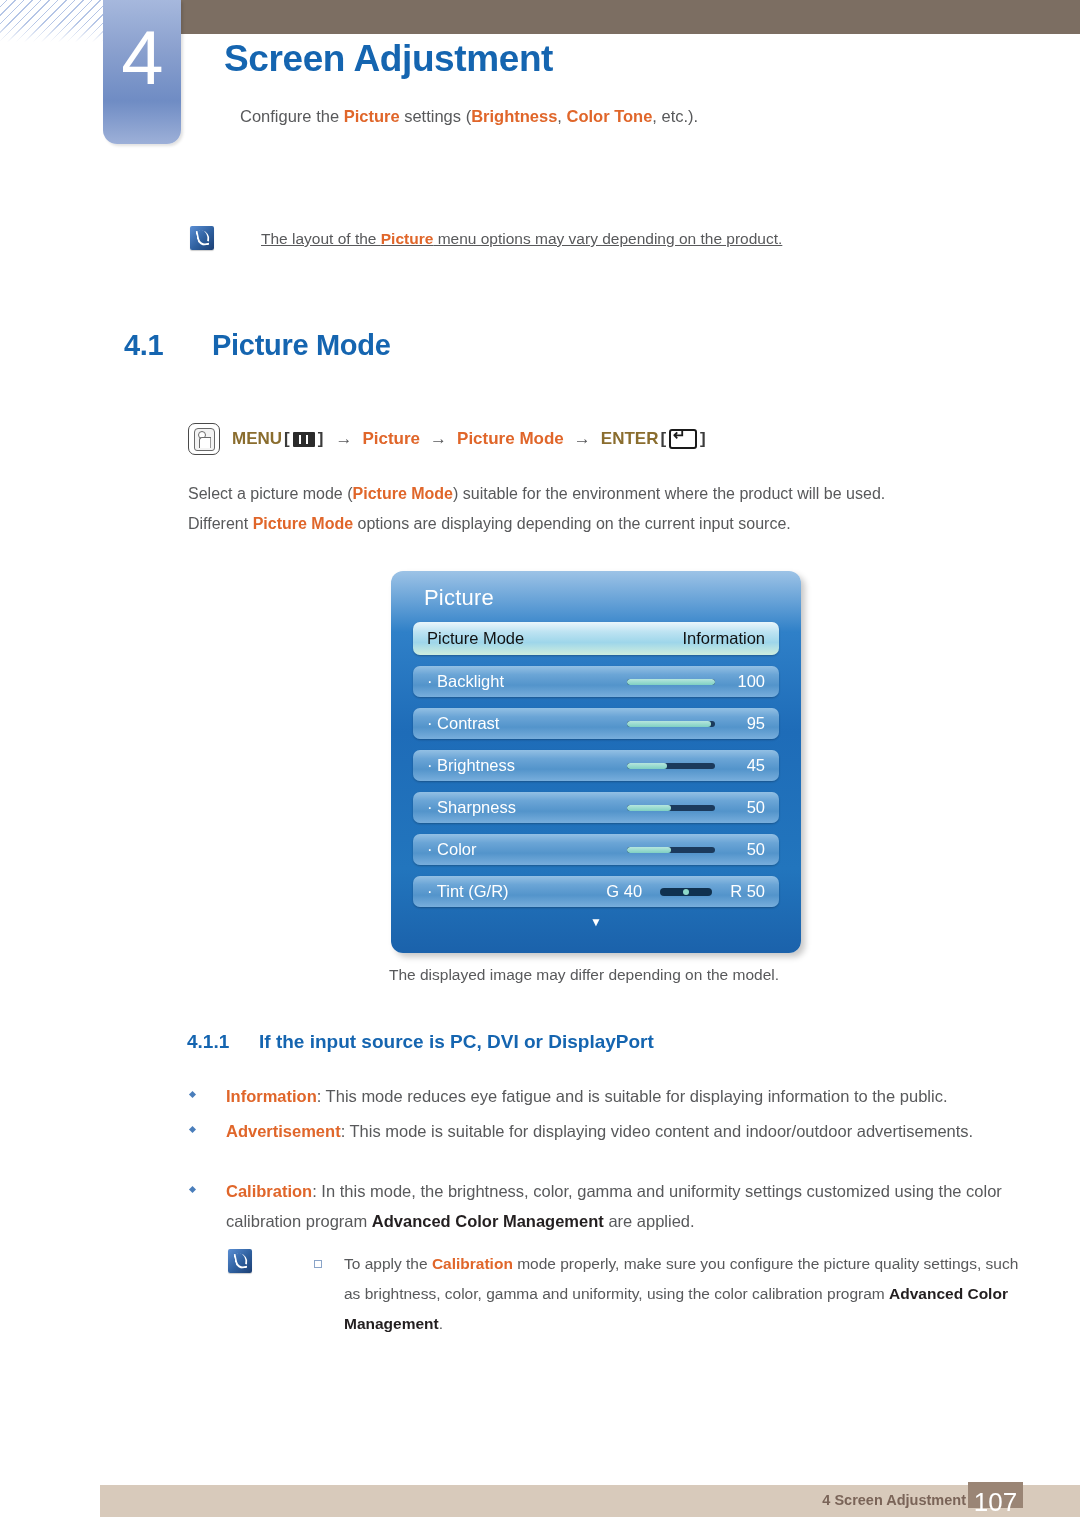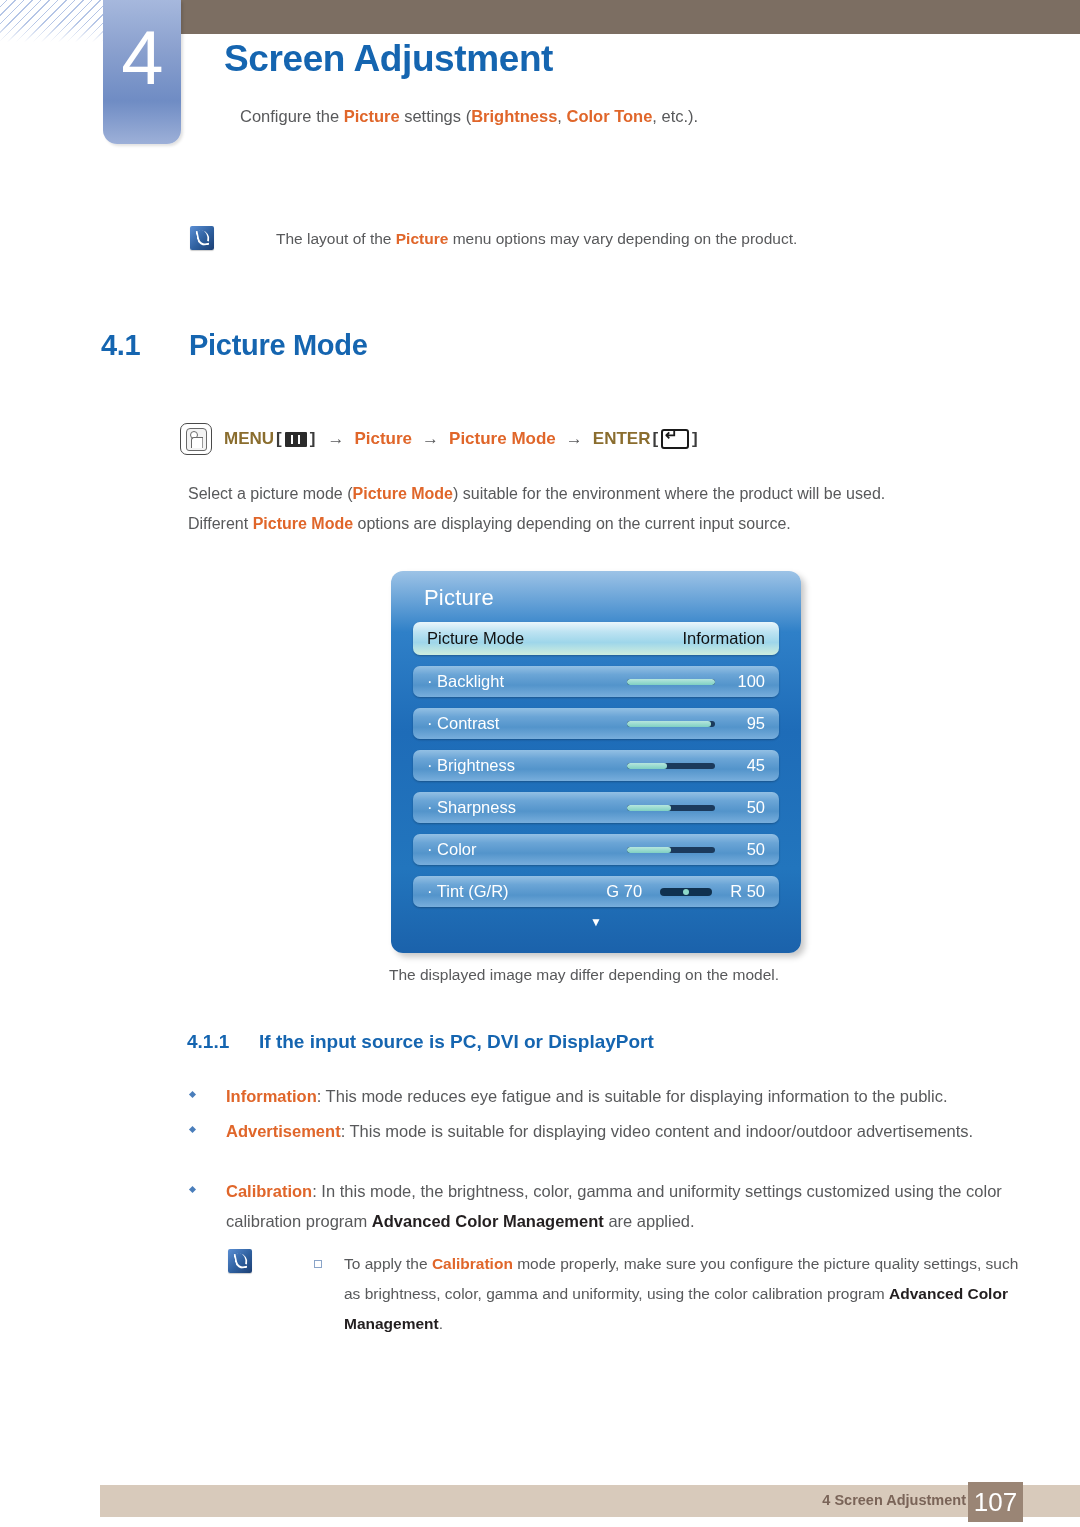--- a/index.html
+++ b/index.html
@@ -106,21 +106,22 @@
     width: 7px; height: 10px;
     border-right: 2px solid #ffffff;
     border-radius: 0 9px 0 0;
     transform: rotate(10deg);
   }
 
   .note-row {
     position: absolute;
     display: flex;
     align-items: flex-start;
-    gap: 15px;
+    gap: 0;
+    text-decoration: underline;
   }
   .note-top {
     left: 190px; top: 226px;
     width: 850px;
   }
   .note-top .note-text {
     margin-left: 47px;
     font-size: 15.5px;
     line-height: 24px;
     padding-top: 1px;
@@ -128,26 +129,26 @@
 
   
   .sec-head {
     position: absolute;
     left: 101px; top: 329px;
     color: #1565b0;
     font-size: 29px;
     font-weight: bold;
     letter-spacing: -0.3px;
   }
-  .sec-head .num { display: inline-block; width: 88px; }
+  .sec-head .num { display: inline-block; width: 88px; margin-left: 23px; }
 
   
   .path-row {
     position: absolute;
-    left: 180px; top: 423px;
+    left: 188px; top: 423px;
     display: flex;
     align-items: center;
     font-size: 17px;
     white-space: nowrap;
     text-align: center;
   }
   .press-icon {
     width: 30px; height: 30px;
     border: 1.6px solid #4a4a4a;
     border-radius: 7px;
@@ -394,21 +395,21 @@
   .footer-text {
     position: absolute;
     right: 114px; top: 1492px;
     font-size: 14.5px;
     font-weight: bold;
     color: #7a6458;
   }
   .footer-page {
     position: absolute;
     left: 968px; top: 1482px;
-    width: 55px; height: 40px;
+    width: 55px; height: 26px;
     background: #9a8575;
     color: #ffffff;
     font-size: 26px;
     line-height: 40px;
     text-align: center;
     font-weight: normal;
   }
 </style>
 </head>
 <body>
@@ -510,21 +511,21 @@
         <span class="label">· Color</span>
         <span class="spacer"></span>
         <span class="slider">
           <span class="fill" style="display: block; width: 50%;"></span>
         </span>
         <span class="value">50</span>
       </div>
       <div class="osd-row">
         <span class="label">· Tint (G/R)</span>
         <span class="spacer"></span>
-        <span>G 70</span>
+        <span>G 40</span>
         <span class="slider-center"></span>
         <span>R 50</span>
       </div>
     </div>
   <div class="osd-caret">▼</div>
 </div>
 
 <div class="osd-caption">The displayed image may differ depending on the model.</div>
 
 <div class="subsec">

